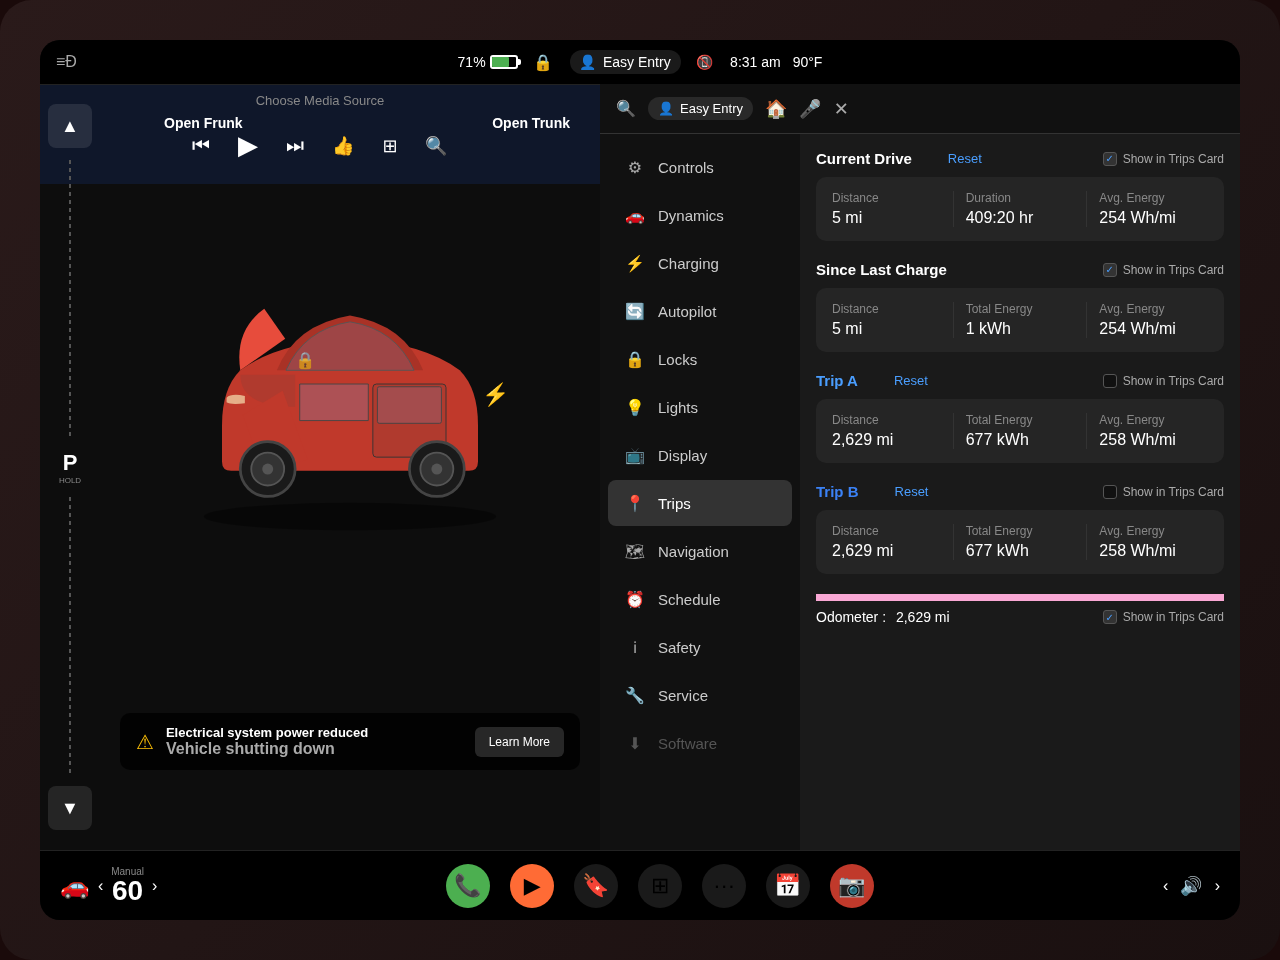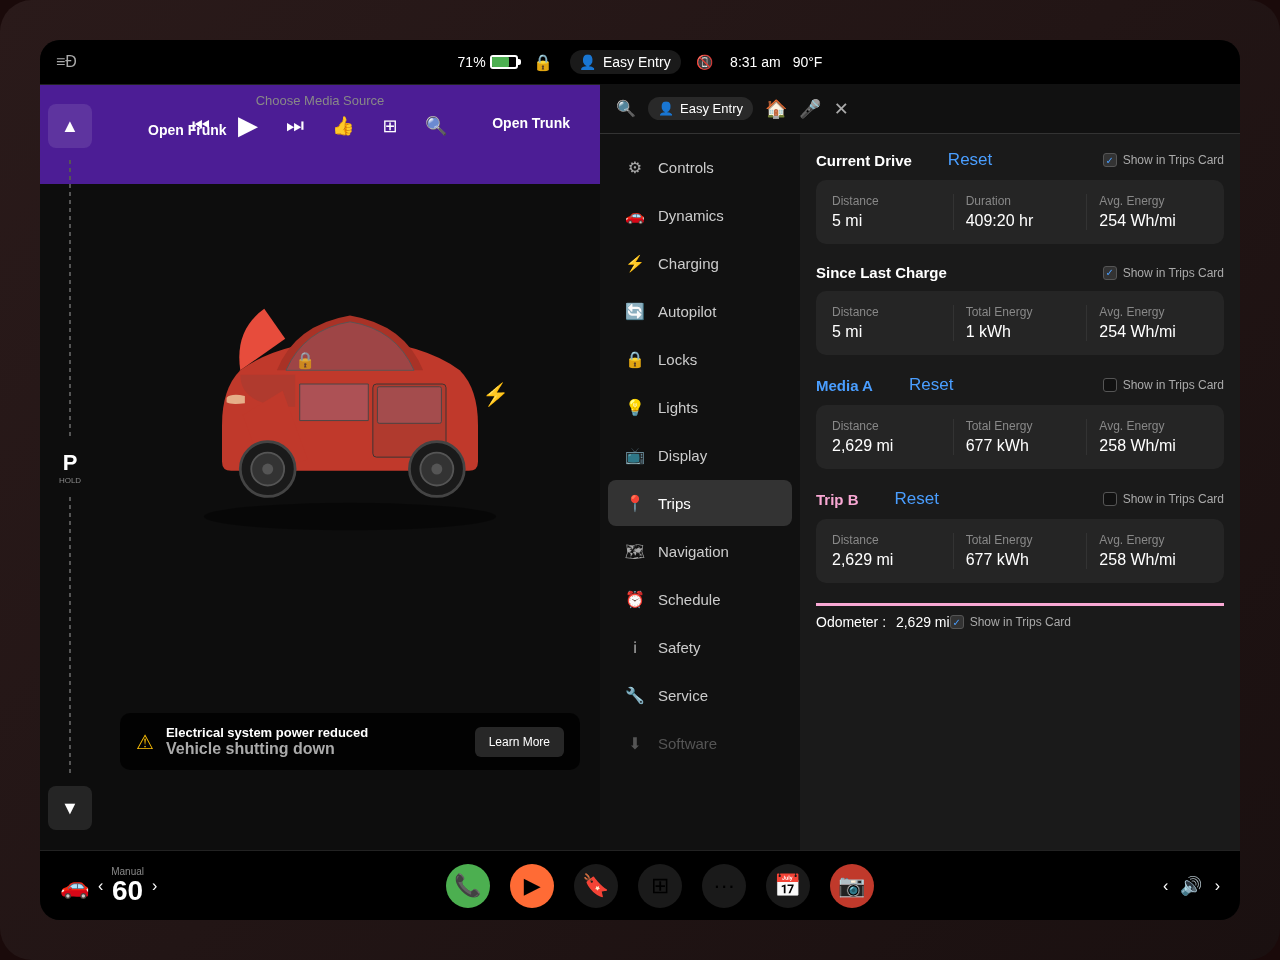--- a/index.html
+++ b/index.html
@@ -247,26 +247,26 @@
       padding: 8px 14px;
       border-radius: 6px;
       font-size: 12px;
       cursor: pointer;
       white-space: nowrap;
     }
 
     
     .media-bar {
       height: 100px;
-      background: #4c1d95;
+      background: #0f172a;
       border-top: 1px solid #222;
       padding: 8px 12px;
       display: flex;
       flex-direction: column;
-      gap: 2px;
+      gap: 22px;
       flex-shrink: 0;
     }
     .media-label {
       color: #888;
       font-size: 13px;
       text-align: center;
     }
     .media-controls {
       display: flex;
       align-items: center;
@@ -471,21 +471,21 @@
     .section-title {
       color: #fff;
       font-size: 15px;
       font-weight: 600;
       display: flex;
       align-items: center;
       gap: 8px;
     }
     .reset-link {
       color: #4a9eff;
-      font-size: 17px;
+      font-size: 13px;
       cursor: pointer;
       background: none;
       border: none;
       padding-left: 28px;
     }
     .show-trips-card {
       display: flex;
       align-items: center;
       gap: 6px;
       color: #aaa;
@@ -530,23 +530,24 @@
     .stat-divider {
       width: 1px;
       background: #333;
       margin: 0 12px;
     }
 
     
     .odometer-row {
       display: flex;
       align-items: center;
+      justify-content: space-between;
       margin-top: 16px;
       padding: 8px 0;
-      border-top: 3px solid #f9a8d4;
+      border-top: 7px solid #f9a8d4;
     }
   </style>
 </head>
 <body>
 
 <div class="bezel">
   <div class="screen">
 
     <div class="status-bar">
       <div class="status-bar-left">
@@ -584,21 +585,21 @@
           <div class="park-hold">
             <span class="park-letter">P</span>
             <span class="hold-text">HOLD</span>
           </div>
           <div class="dotted-line"></div>
           <button class="side-btn">▼</button>
         </div>
 
         <div class="car-area">
 
-          <div style="position:absolute;top:30px;left:48px;color:#fff;font-size:14px;font-weight:600;line-height:1.3;margin-top:7px;">
+          <div style="position:absolute;top:30px;left:64px;color:#fff;font-size:14px;font-weight:600;line-height:1.3;">
             <span>Open Frunk</span>
           </div>
           <div style="position:absolute;top:30px;right:30px;color:#fff;font-size:14px;font-weight:600;line-height:1.3;">
             <span>Open Trunk</span>
           </div>
 
           <div class="car-visual">
             <svg viewBox="0 0 400 350" width="380" height="320">
 
               <ellipse cx="200" cy="320" rx="160" ry="15" fill="rgba(0,0,0,0.4)"></ellipse>
@@ -786,21 +787,21 @@
                 <div class="stat-item">
                   <span class="stat-label">Avg. Energy</span>
                   <span class="stat-value">254 Wh/mi</span>
                 </div>
               </div>
             </div>
 
             <div class="trip-section">
               <div class="section-header">
                 <div class="section-title">
-                  <span style="color:#4a9eff;">Media A</span>
+                  <span style="color:#4a9eff;">Trip A</span>
                   <button class="reset-link">Reset</button>
                 </div>
                 <div class="show-trips-card">
                   <div class="check-box" style="background:#111;"></div>
                   <span>Show in Trips Card</span>
                 </div>
               </div>
               <div class="stats-card">
                 <div class="stat-item">
                   <span class="stat-label">Distance</span>
@@ -815,21 +816,21 @@
                 <div class="stat-item">
                   <span class="stat-label">Avg. Energy</span>
                   <span class="stat-value">258 Wh/mi</span>
                 </div>
               </div>
             </div>
 
             <div class="trip-section">
               <div class="section-header">
                 <div class="section-title">
-                  <span style="color:#f9a8d4;">Trip B</span>
+                  <span style="color:#3b82f6;">Trip B</span>
                   <button class="reset-link">Reset</button>
                 </div>
                 <div class="show-trips-card">
                   <div class="check-box" style="background:#111;"></div>
                   <span>Show in Trips Card</span>
                 </div>
               </div>
               <div class="stats-card">
                 <div class="stat-item">
                   <span class="stat-label">Distance</span>

